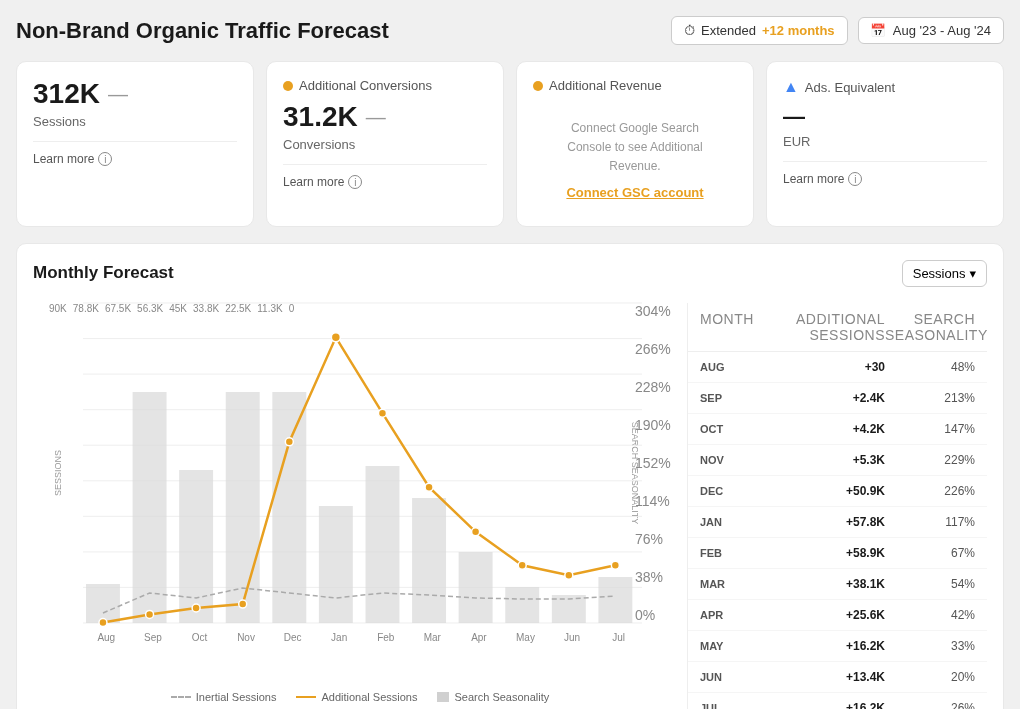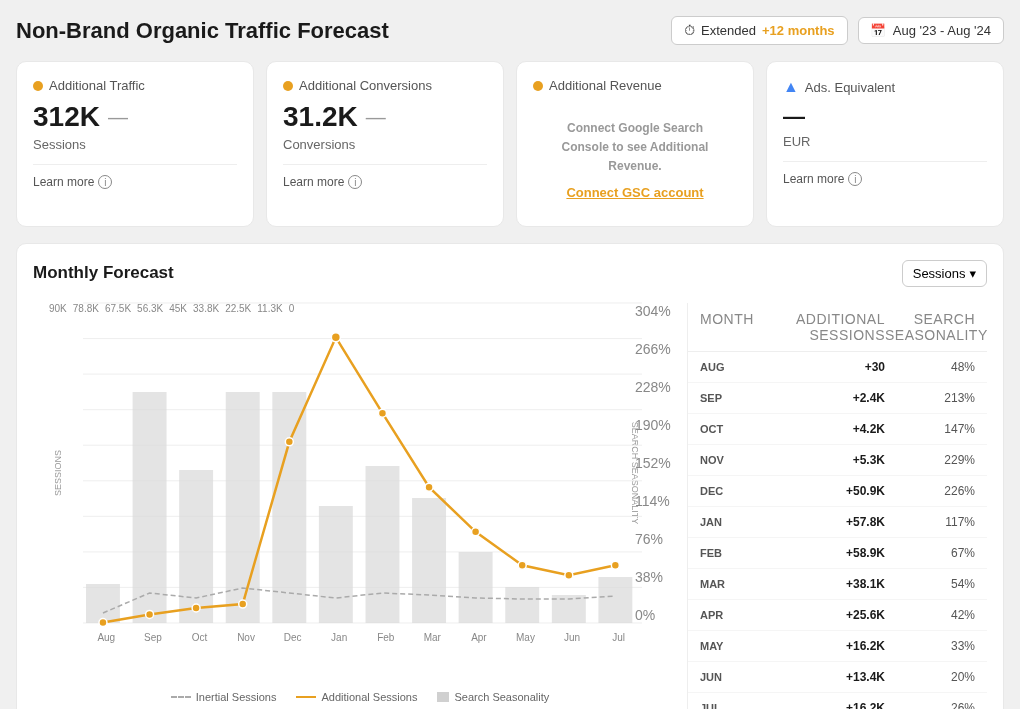--- a/index.html
+++ b/index.html
@@ -19,21 +19,21 @@
     .kpi-card { background: #fff; border-radius: 10px; padding: 16px; border: 1px solid #e8e8e8; }
     .kpi-label-row { display: flex; align-items: center; gap: 6px; margin-bottom: 8px; }
     .kpi-dot { width: 10px; height: 10px; border-radius: 50%; flex-shrink: 0; }
     .kpi-label { font-size: 13px; color: #555; font-weight: 500; }
     .kpi-value-row { display: flex; align-items: center; gap: 8px; margin-bottom: 4px; }
     .kpi-value { font-size: 28px; font-weight: 700; color: #1a1a1a; }
     .kpi-dash { font-size: 20px; color: #999; }
     .kpi-unit { font-size: 13px; color: #666; margin-bottom: 12px; }
     .kpi-learn { font-size: 12px; color: #555; display: flex; align-items: center; gap: 4px; cursor: pointer; border-top: 1px solid #eee; padding-top: 10px; margin-top: 4px; }
     .kpi-learn-icon { width: 14px; height: 14px; border-radius: 50%; border: 1px solid #888; display: inline-flex; align-items: center; justify-content: center; font-size: 10px; color: #888; }
-    .kpi-connect-text { font-size: 12px; color: #999; text-align: center; line-height: 1.6; margin: 8px 18px; font-weight: bold; }
+    .kpi-connect-text { font-size: 12px; color: #999; text-align: center; line-height: 1.6; margin: 8px 18px; }
     .kpi-connect-link { color: #e8a020; font-weight: 600; display: block; text-align: center; }
     .ads-icon { color: #4285F4; font-size: 16px; }
     
     
     .forecast-section { background: #fff; border-radius: 10px; padding: 16px; border: 1px solid #e8e8e8; }
     .forecast-header { display: flex; align-items: center; justify-content: space-between; margin-bottom: 16px; }
     .forecast-title { font-size: 17px; font-weight: 700; color: #1a1a1a; }
     .sessions-dropdown { border: 1px solid #ccc; border-radius: 6px; padding: 5px 10px; font-size: 13px; cursor: pointer; background: #fff; display: flex; align-items: center; gap: 4px; }
     
     .forecast-content { display: grid; grid-template-columns: 1fr 300px; gap: 0; }
@@ -84,24 +84,20 @@
       <button class="btn-date">
         <span style="font-size:13px;">📅</span>
         <span>Aug '23 - Aug '24</span>
       </button>
     </div>
   </div>
 
   <div class="kpi-row">
 
     <div class="kpi-card">
-      <div class="kpi-label-row">
-        <div class="kpi-dot" style="background:#e8a020;"></div>
-        <span class="kpi-label">Additional Traffic</span>
-      </div>
       <div class="kpi-value-row">
         <span class="kpi-value">312K</span>
         <span class="kpi-dash">—</span>
       </div>
       <div class="kpi-unit">Sessions</div>
       <div class="kpi-learn">
         <span>Learn more</span>
         <span class="kpi-learn-icon">i</span>
       </div>
     </div>

